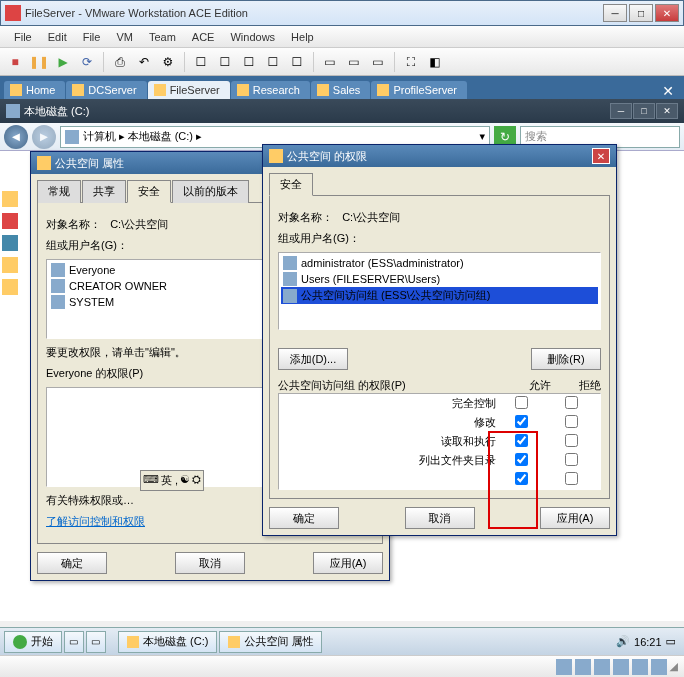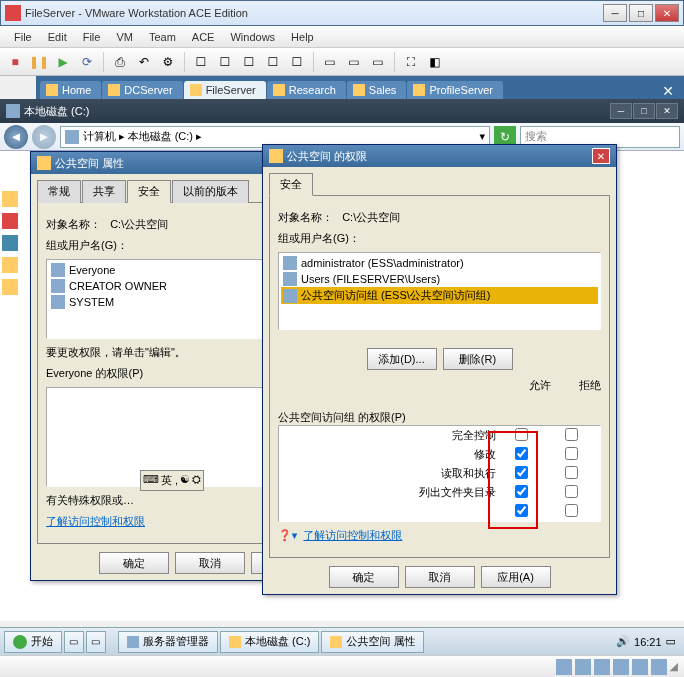--- a/index.html
+++ b/index.html
@@ -12,21 +12,21 @@
 .win-controls span { width: 24px; height: 18px; border: 1px solid #888; background: linear-gradient(to bottom, #f8f8f8, #ddd); display: flex; align-items: center; justify-content: center; font-size: 10px; }
 .win-controls .close { background: linear-gradient(to bottom, #e07a7a, #c83c3c); color: #fff; }
 
 .menubar { background: linear-gradient(to bottom, #fdfdfd, #e8e8e8); height: 22px; display: flex; align-items: center; padding: 0 6px; border-bottom: 1px solid #ccc; }
 .menubar span { padding: 0 8px; color: #333; }
 
 .toolbar { background: linear-gradient(to bottom, #fdfdfd, #e8e8e8); height: 28px; display: flex; align-items: center; padding: 2px 4px; border-bottom: 1px solid #bbb; gap: 2px; }
 .tb-btn { width: 22px; height: 22px; border: 1px solid transparent; display: flex; align-items: center; justify-content: center; font-size: 12px; }
 .tb-sep { width: 1px; height: 20px; background: #ccc; margin: 0 3px; }
 
-.tabbar { background: #3a6a9a; height: 23px; display: flex; align-items: flex-end; padding: 0 4px; margin-left: 36px; }
+.tabbar { background: #3a6a9a; height: 23px; display: flex; align-items: flex-end; padding: 0 4px; }
 .vm-tab { background: #5a8aba; color: #fff; padding: 3px 10px 3px 6px; margin-right: 1px; display: flex; align-items: center; gap: 4px; border-radius: 3px 3px 0 0; font-size: 10px; }
 .vm-tab.active { background: #e8f0f8; color: #333; }
 .vm-tab .tabicon { width: 12px; height: 12px; background: #fc6; display: inline-block; }
 .tabbar .closex { margin-left: auto; color: #fff; padding: 0 6px; font-size: 14px; }
 
 .explorer-title { background: linear-gradient(to bottom, #3a4a5a, #2a3a4a); height: 24px; color: #fff; display: flex; align-items: center; padding: 0 6px; gap: 4px; }
 .explorer-title .wc { margin-left: auto; display: flex; gap: 1px; }
 .explorer-title .wc span { width: 22px; height: 16px; background: #4a5a6a; border: 1px solid #6a7a8a; display: flex; align-items: center; justify-content: center; font-size: 9px; }
 
 .navbar { background: linear-gradient(to bottom, #f4f8fc, #e4ecf4); height: 28px; display: flex; align-items: center; padding: 2px 4px; border-bottom: 1px solid #aac; gap: 4px; }
@@ -46,33 +46,33 @@
 
 .tabs { display: flex; border-bottom: 1px solid #888; }
 .tab { padding: 3px 10px; border: 1px solid #888; border-bottom: none; background: #ece9d8; margin-right: 1px; margin-bottom: -1px; }
 .tab.active { background: #ece9d8; border-bottom: 1px solid #ece9d8; }
 .tab.inactive { background: #ddd; }
 
 .panel { border: 1px solid #888; border-top: none; padding: 8px; background: #ece9d8; }
 .field-row { margin: 6px 0; }
 .listbox { border: 1px inset #fff; background: #fff; height: 80px; overflow: auto; padding: 2px; }
 .listbox .item { display: flex; align-items: center; gap: 4px; padding: 1px 2px; }
-.listbox .item.selected { background: #eab308; }
+.listbox .item.selected { background: #1d4ed8; }
 .listbox .item .uicon { width: 14px; height: 14px; background: #8ac; display: inline-block; }
 .perm-head { display: flex; }
-.perm-head .lbl { flex: 1; margin-top: 32px; }
+.perm-head .lbl { flex: 1; }
 .perm-head .col { width: 50px; text-align: right; }
 .perm-list { border: 1px inset #fff; background: #fff; }
 .perm-row { display: flex; align-items: center; padding: 2px 4px; }
 .perm-row .lbl { flex: 1; text-align: right; }
 .perm-row .col { width: 50px; text-align: center; }
 .perm-row input[type=checkbox] { margin: 0; }
 
 .btn { min-width: 70px; height: 22px; border: 1px solid #888; background: linear-gradient(to bottom, #fff, #e0e0e0); padding: 0 8px; }
-.btn-row { display: flex; gap: 6px; justify-content: center; padding-top: 8px; }
+.btn-row { display: flex; gap: 6px; justify-content: space-between; padding-top: 8px; }
 
 .link { color: #0066cc; text-decoration: underline; }
 
 .highlight-box { border: 2px solid #d00; position: absolute; pointer-events: none; }
 
 .taskbar { position: absolute; bottom: 22px; left: 0; right: 0; height: 28px; background: linear-gradient(to bottom, #e4ecf4, #c4d4e4); border-top: 1px solid #8aa; display: flex; align-items: center; padding: 0 4px; gap: 2px; }
 .task-btn { height: 22px; border: 1px solid #8aa; background: linear-gradient(to bottom, #f4f8fc, #d4e4f4); padding: 0 8px; display: flex; align-items: center; gap: 4px; font-size: 10px; }
 .tray { margin-left: auto; display: flex; align-items: center; gap: 4px; padding: 0 4px; }
 
 .statusbar { position: absolute; bottom: 0; left: 0; right: 0; height: 22px; background: linear-gradient(to bottom, #fdfdfd, #e8e8e8); border-top: 1px solid #ccc; display: flex; align-items: center; justify-content: flex-end; padding: 0 6px; gap: 3px; }
@@ -315,44 +315,39 @@
             <span class="col"><input type="checkbox" checked="" style=""></span>
             <span class="col"><input type="checkbox" style=""></span>
           </div>
           <div class="perm-row">
             <span class="lbl"></span>
             <span class="col"><input type="checkbox" checked="" style=""></span>
             <span class="col"><input type="checkbox" style=""></span>
           </div>
         </div>
         <div class="highlight-box" style="left:218px; top:235px; width:50px; height:98px;"></div>
-        <div class="field-row" style="margin-top:6px"><span style="color:#06c">❓▾</span> &nbsp;<a class="link">了解访问控制和权限</a></div>
       </div>
       <div class="btn-row">
         <button class="btn">确定</button>
         <button class="btn">取消</button>
         <button class="btn">应用(A)</button>
       </div>
     </div>
   </div>
 </div>
 
 <div class="taskbar">
   <div class="task-btn">
       <span style="width:14px;height:14px;background:#4a4;border-radius:7px"></span>
       <span>开始</span>
     </div>
   <div class="task-btn" style="min-width:20px;padding:0 4px">▭</div>
   <div class="task-btn" style="min-width:20px;padding:0 4px">▭</div>
   <span style="width:8px"></span>
   <div class="task-btn">
-      <span style="width:12px;height:12px;background:#8ac"></span>
-      <span>服务器管理器</span>
-    </div>
-  <div class="task-btn">
       <span style="width:12px;height:12px;background:#fc6"></span>
       <span>本地磁盘 (C:)</span>
     </div>
   <div class="task-btn">
       <span style="width:12px;height:12px;background:#fc6"></span>
       <span>公共空间 属性</span>
     </div>
   <div class="tray">
     <span>🔊</span>
     <span>16:21</span>

